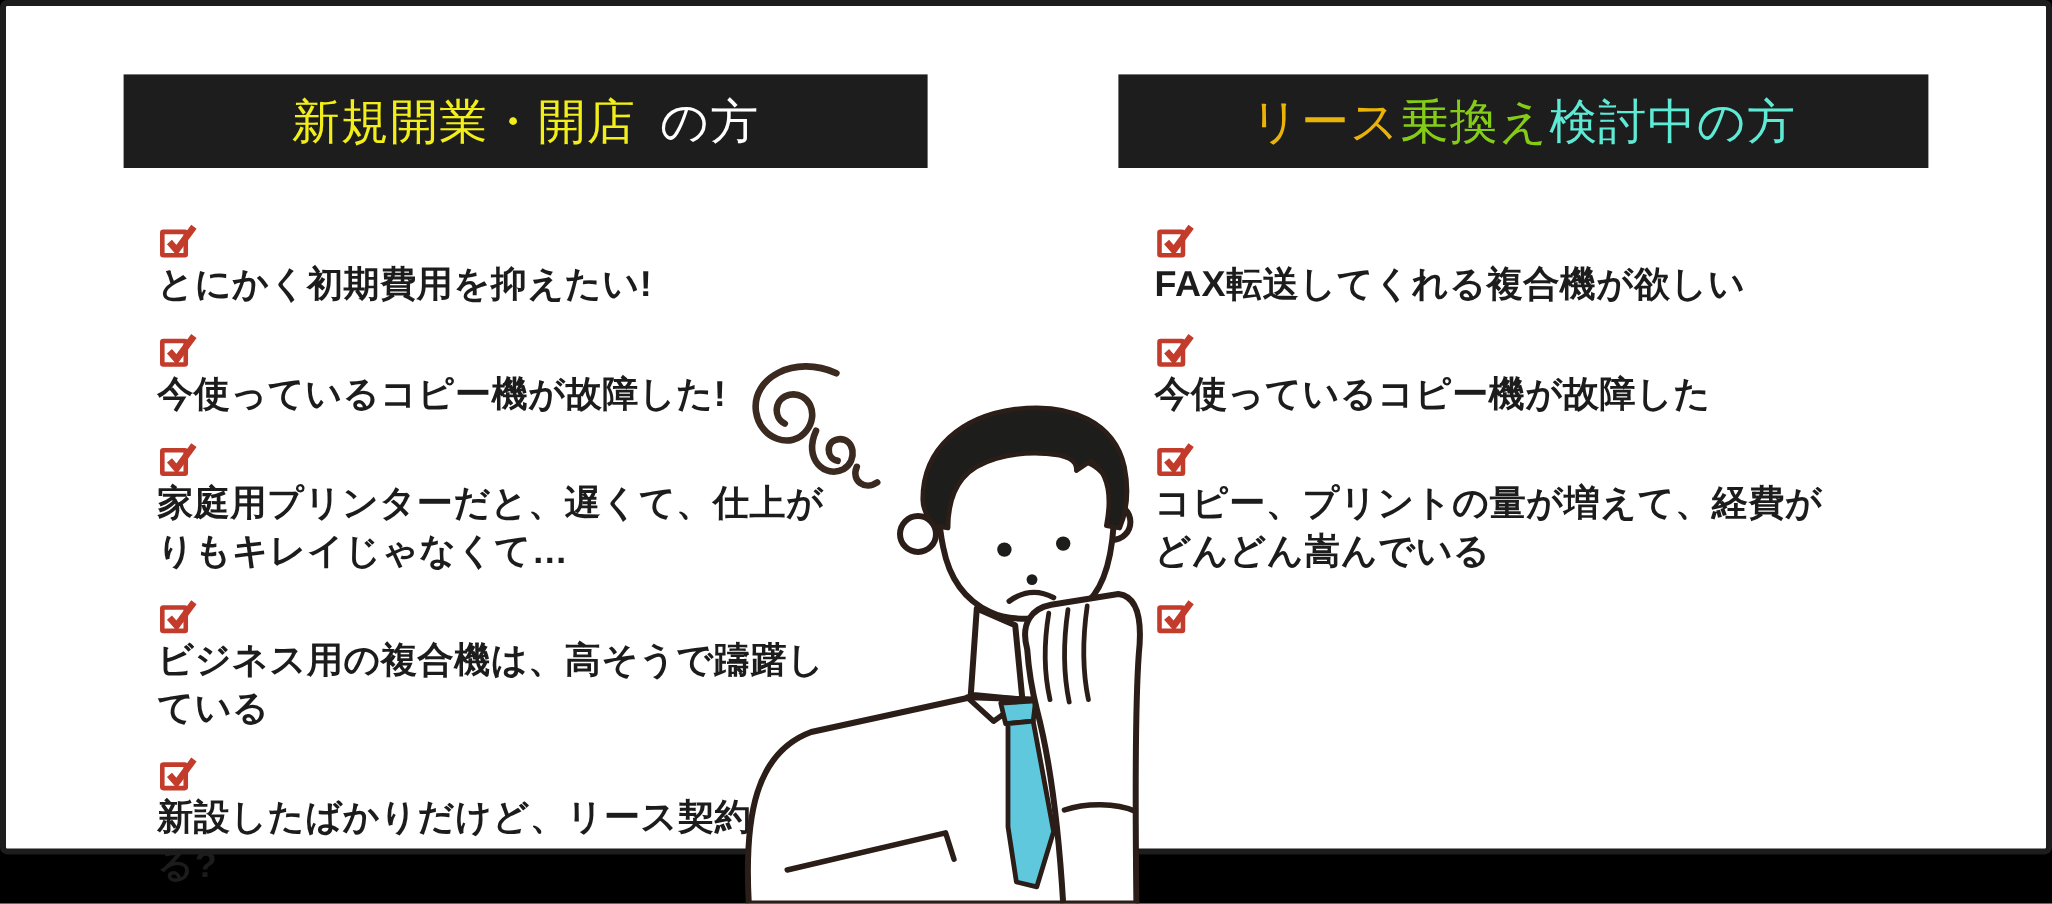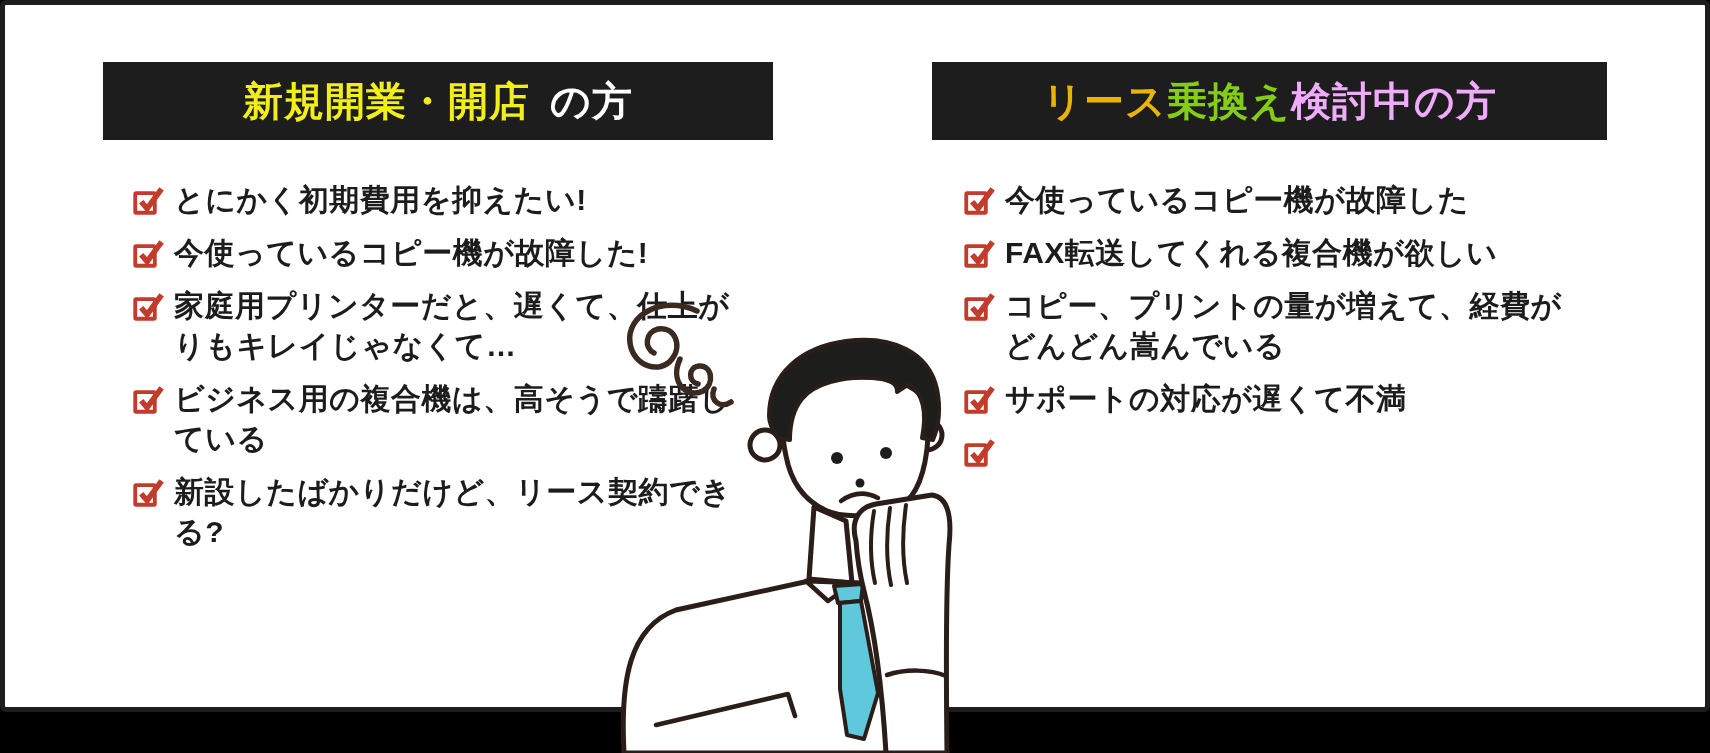--- a/index.html
+++ b/index.html
@@ -16,28 +16,29 @@
   .card{
     position:absolute;left:0;top:0;width:1700px;height:702px;
     background:var(--card);border:5px solid var(--frame);border-radius:6px;
   }
   .panel{position:absolute;top:57px;}
   .panel-left{left:98px;width:670px;}
   .panel-right{left:927px;width:675px;}
   .header-box{
     height:78px;background:var(--header-bg);
     display:flex;align-items:center;justify-content:center;
-    font-size:40px;font-weight:700;letter-spacing:1px;white-space:nowrap;
+    font-size:40px;font-weight:400;letter-spacing:1px;white-space:nowrap;
   }
   .checklist{list-style:none;margin:40px 0 0 0;padding:0 0 0 28px;}
   .panel-right .checklist{padding-left:30px;}
   .check-item{
     display:flex;align-items:flex-start;margin-bottom:13px;
     font-size:30px;line-height:40px;font-weight:600;color:var(--text);
     letter-spacing:.5px;
+    flex-direction:column;
   }
   .check-icon{flex:0 0 34px;margin-right:9px;margin-top:2px;}
   .check-icon svg{width:34px;height:36px;overflow:visible;display:block;}
   .check-text{white-space:nowrap;}
   .man{position:absolute;left:600px;top:295px;width:360px;height:458px;z-index:5;}
 </style>
 </head>
 <body>
 
 <div class="card">
@@ -99,63 +100,54 @@
           <span class="check-text">新設したばかりだけど、リース契約でき<br>る?</span>
         </li>
 
       </ul>
   </div>
 
   <div class="panel panel-right">
     <div class="header-box">
         <span style="color: #eab308;">リース</span>
         <span style="color: #84cc16;">乗換え</span>
-        <span style="color: #f0abfc;">検討中の方</span>
+        <span style="color: #5eead4;">検討中の方</span>
       </div>
     <ul class="checklist">
+
+        <li class="check-item">
+          <span class="check-icon">
+            <svg viewBox="0 0 40 40" xmlns="http://www.w3.org/2000/svg">
+              <rect x="5" y="12" width="23" height="23" rx="1" fill="none" stroke="var(--check-red)" stroke-width="4.5"></rect>
+              <path d="M12 22 L19 30 L36 7" fill="none" stroke="var(--check-red)" stroke-width="6.5"></path>
+            </svg>
+          </span>
+          <span class="check-text">FAX転送してくれる複合機が欲しい</span>
+        </li>
 
         <li class="check-item">
           <span class="check-icon">
             <svg viewBox="0 0 40 40" xmlns="http://www.w3.org/2000/svg">
               <rect x="5" y="12" width="23" height="23" rx="1" fill="none" stroke="var(--check-red)" stroke-width="4.5"></rect>
               <path d="M12 22 L19 30 L36 7" fill="none" stroke="var(--check-red)" stroke-width="6.5"></path>
             </svg>
           </span>
           <span class="check-text">今使っているコピー機が故障した</span>
         </li>
 
         <li class="check-item">
           <span class="check-icon">
             <svg viewBox="0 0 40 40" xmlns="http://www.w3.org/2000/svg">
               <rect x="5" y="12" width="23" height="23" rx="1" fill="none" stroke="var(--check-red)" stroke-width="4.5"></rect>
               <path d="M12 22 L19 30 L36 7" fill="none" stroke="var(--check-red)" stroke-width="6.5"></path>
             </svg>
           </span>
-          <span class="check-text">FAX転送してくれる複合機が欲しい</span>
-        </li>
-
-        <li class="check-item">
-          <span class="check-icon">
-            <svg viewBox="0 0 40 40" xmlns="http://www.w3.org/2000/svg">
-              <rect x="5" y="12" width="23" height="23" rx="1" fill="none" stroke="var(--check-red)" stroke-width="4.5"></rect>
-              <path d="M12 22 L19 30 L36 7" fill="none" stroke="var(--check-red)" stroke-width="6.5"></path>
-            </svg>
-          </span>
           <span class="check-text">コピー、プリントの量が増えて、経費が<br>どんどん嵩んでいる</span>
         </li>
 
-        <li class="check-item">
-          <span class="check-icon">
-            <svg viewBox="0 0 40 40" xmlns="http://www.w3.org/2000/svg">
-              <rect x="5" y="12" width="23" height="23" rx="1" fill="none" stroke="var(--check-red)" stroke-width="4.5"></rect>
-              <path d="M12 22 L19 30 L36 7" fill="none" stroke="var(--check-red)" stroke-width="6.5"></path>
-            </svg>
-          </span>
-          <span class="check-text">サポートの対応が遅くて不満</span>
-        </li>
 
         <li class="check-item">
           <span class="check-icon">
             <svg viewBox="0 0 40 40" xmlns="http://www.w3.org/2000/svg">
               <rect x="5" y="12" width="23" height="23" rx="1" fill="none" stroke="var(--check-red)" stroke-width="4.5"></rect>
               <path d="M12 22 L19 30 L36 7" fill="none" stroke="var(--check-red)" stroke-width="6.5"></path>
             </svg>
           </span>
         </li>
 

